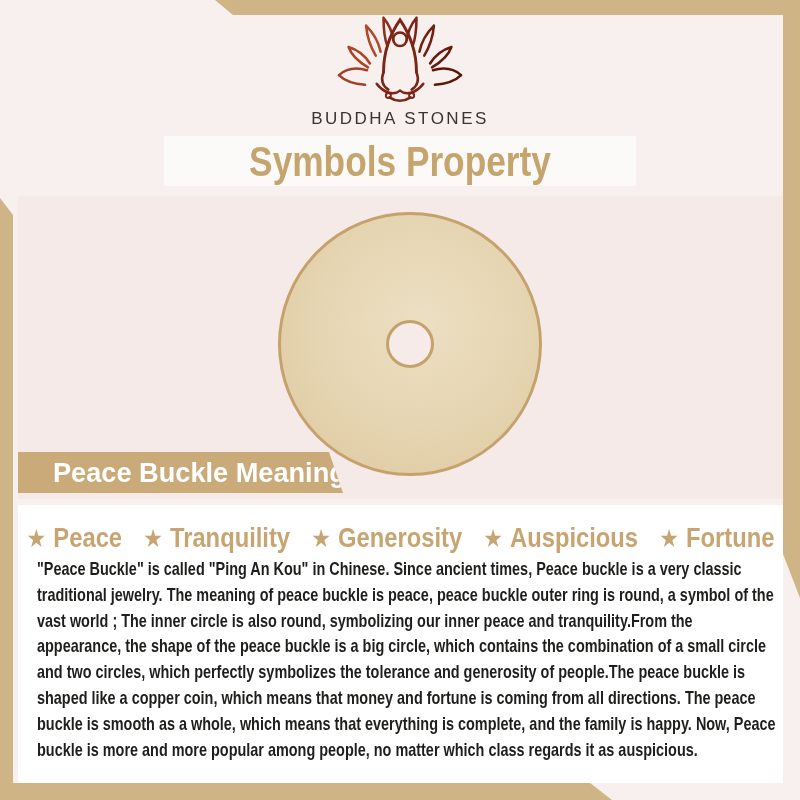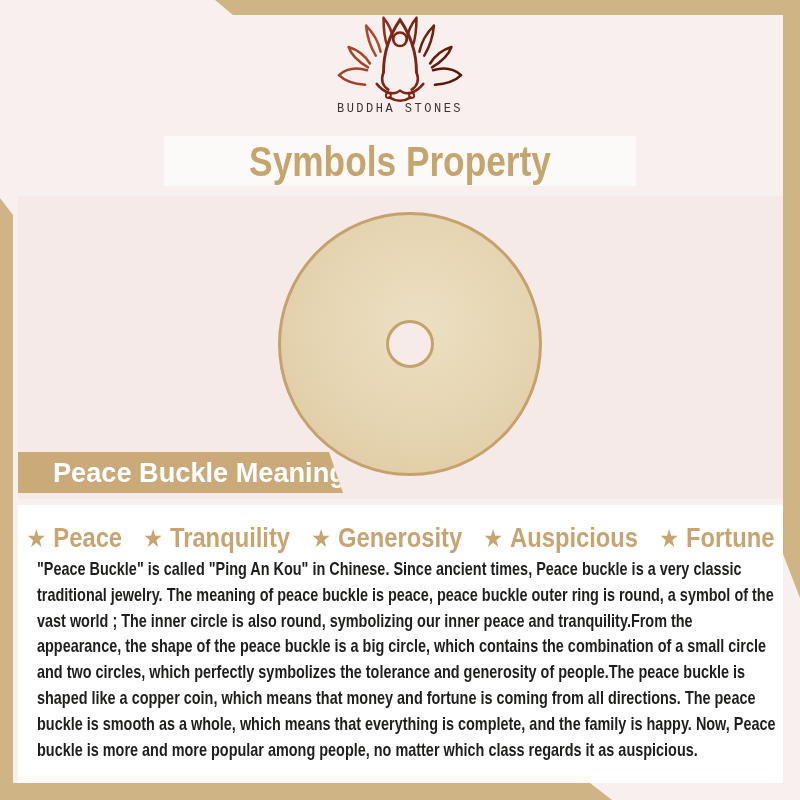--- a/index.html
+++ b/index.html
@@ -12,23 +12,23 @@
   .band { position:absolute; inset:0; background:#cfb586; pointer-events:none; }
   .band.top    { clip-path:polygon(215px 0, 800px 0, 800px 15px, 233px 15px); }
   .band.right  { clip-path:polygon(783px 0, 800px 0, 800px 598px, 783px 554px); }
   .band.left   { clip-path:polygon(0 198px, 13px 215px, 13px 800px, 0 800px); }
   .band.bottom { clip-path:polygon(0 783px, 590px 783px, 612px 800px, 0 800px); }
 
   
   .logo-wrap { position:absolute; left:330px; top:14px; width:140px; height:97px; }
   .logo-wrap svg { width:100%; height:100%; }
   .brand-name {
-    position:absolute; top:102px; left:0; width:800px; text-align:center;
-    font-family:Liberation Mono, monospace;
-    font-size:12px; letter-spacing:2.5px; color:#3b332e;
+    position:absolute; top:109px; left:0; width:800px; text-align:center;
+    font-family:Liberation Sans, sans-serif;
+    font-size:17px; letter-spacing:2.5px; color:#3b332e;
   }
 
   
   .title-banner {
     position:absolute; left:164px; top:136px; width:472px; height:50px;
     background:#fcfaf9; display:flex; align-items:center; justify-content:center;
   }
   .title-banner .t {
     font-weight:bold; font-size:43px; color:#c5a46d;
     transform:scaleX(0.82); white-space:nowrap;

